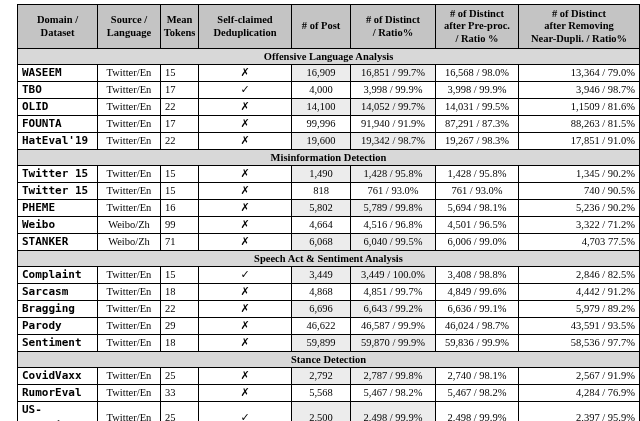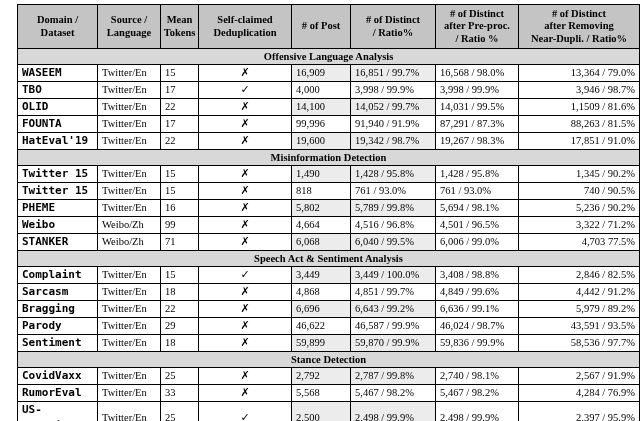--- a/index.html
+++ b/index.html
@@ -61,28 +61,28 @@
     box-sizing: border-box;
   }
   td.c-dataset {
     font-family: "DejaVu Sans Mono", "Liberation Mono", monospace;
     font-size: 11px;
     font-weight: bold;
     text-align: left;
     padding-left: 6px;
     letter-spacing: 0px;
   }
-  td.c-source { }
+  td.c-source { text-align: center; }
   td.c-tokens { text-align: left; }
   td.c-dedup {
     text-align: center;
     font-size: 11px;
     font-family: "DejaVu Sans", sans-serif;
   }
-  td.c-num { text-align: left; padding-right: 5px; }
+  td.c-num { text-align: center; padding-right: 5px; }
   td.c-last { text-align: right; padding-right: 6px; }
 
   .shade { background: #ececec; }
   .plain { background: #ffffff; }
 
   col.w1 { width: 80px; }
   col.w2 { width: 63px; }
   col.w3 { width: 38px; }
   col.w4 { width: 93px; }
   col.w5 { width: 59px; }

